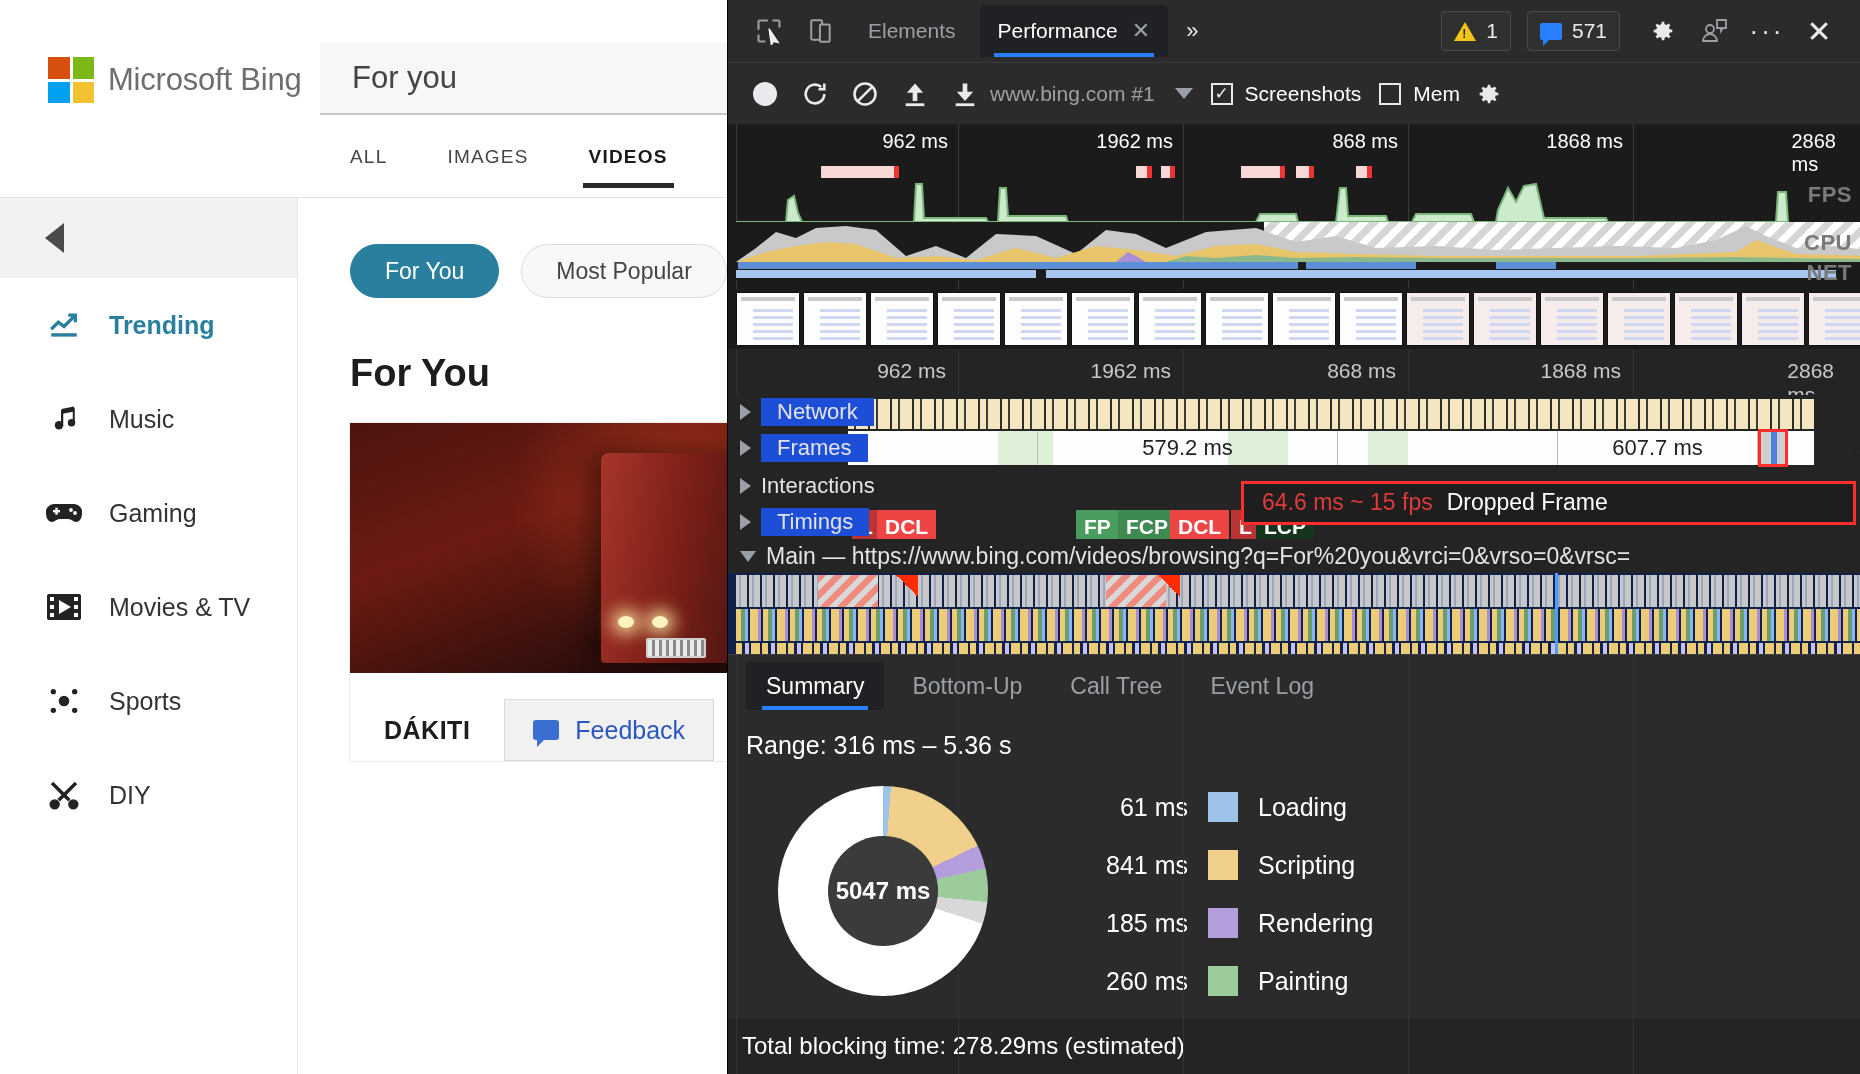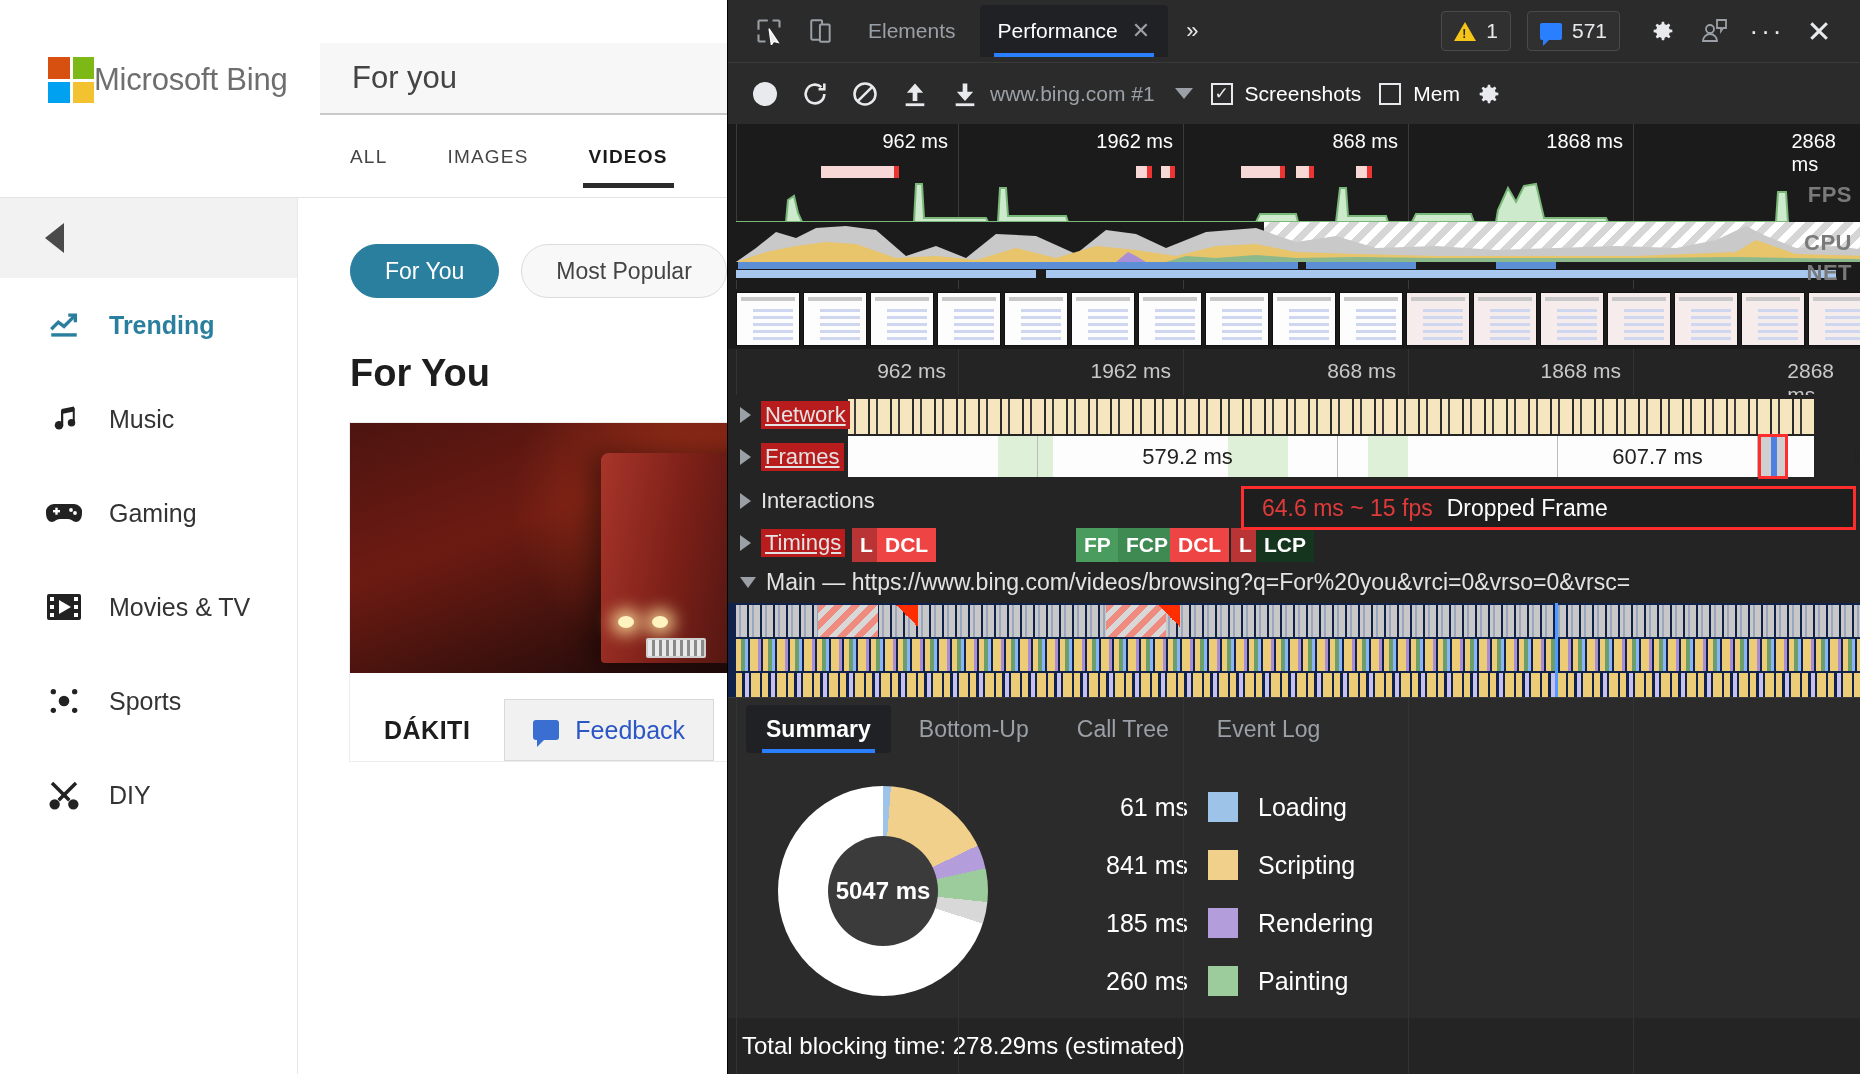--- a/index.html
+++ b/index.html
@@ -5,21 +5,21 @@
   * { box-sizing: border-box; margin:0; padding:0; }
   html,body { width:1860px; height:1074px; overflow:hidden;
     font-family:"Liberation Sans", sans-serif; background:#fff; }
 
   #root { position:relative; width:1860px; height:1074px; }
 
   
   #bing { position:absolute; inset:0; background:#fff; }
 
   .bing-header { height:160px; display:flex; align-items:flex-start; }
-  .bing-logo-wrap { width:330px; display:flex; align-items:center; gap:0;
+  .bing-logo-wrap { width:330px; display:flex; align-items:center; gap:14px;
      padding-left:48px; height:160px; }
   .ms-squares { width:46px; height:46px; display:grid;
      grid-template-columns:1fr 1fr; grid-template-rows:1fr 1fr; gap:3px; }
   .ms-squares i { display:block; }
   .msq1{background:#d8500f;} .msq2{background:#7cb816;}
   .msq3{background:#00a1f1;} .msq4{background:#f2c230;}
   .bing-wordmark { font-size:31px; color:#6e6e6e; letter-spacing:-0.2px; }
 
   .searchbar { position:absolute; left:320px; top:43px; right:0; height:72px;
      background:#f7f7f7; border-bottom:2px solid #c9c9c9; display:flex;
@@ -163,21 +163,21 @@
       transform:translateX(-100%); padding-right:12px; }
   .tl-div { position:absolute; top:0; bottom:-700px; width:1px; background:#333; }
 
   .track { position:relative; display:flex; align-items:center; }
   .track-head { position:absolute; left:12px; display:flex; align-items:center;
       gap:10px; z-index:5; font-size:22px; color:#e3e3e3; }
   .tri-r { width:0;height:0;border-top:8px solid transparent;
       border-bottom:8px solid transparent; border-left:11px solid #9aa0a6; }
   .tri-d { width:0;height:0;border-left:8px solid transparent;
       border-right:8px solid transparent; border-top:11px solid #9aa0a6; }
-  .track-name-bg { background:#b91c1c; padding:1px 4px;text-decoration:underline; }
+  .track-name-bg { background:#1d4ed8; padding:1px 16px; }
 
   .net-row { height:46px; background:#242424; position:relative; overflow:hidden;}
   .net-bars { position:absolute; left:120px; right:46px; top:4px; height:38px;
       background:repeating-linear-gradient(90deg,
         #f5e6c0 0 6px,#3b3b3b 6px 8px,#f5e6c0 8px 20px,#2b2b2b 20px 22px); }
 
   .frames-row { height:52px; position:relative; background:#242424;
       overflow:visible;}
   .frames-strip { position:absolute; left:120px; right:46px; top:2px; bottom:2px;
       background:#fdfdfd; display:flex; align-items:center; }
@@ -222,21 +222,21 @@
   .red-tri { position:absolute; top:2px; width:22px; height:22px;
       background:linear-gradient(225deg,#ff2d00 50%,transparent 50%); }
 
   
   .drawer { flex:1; background:#2b2b2b; display:flex; flex-direction:column;
       border-top:1px solid #3b3b3b; }
   .drawer-tabs { height:62px; display:flex; align-items:center; padding:0 18px;
       gap:8px; }
   .dtab { padding:0 20px; height:48px; display:flex; align-items:center;
       font-size:23px; color:#9aa0a6; position:relative; border-radius:4px;}
-  .dtab.active { color:#fff; background:#202124;font-weight:bold; }
+  .dtab.active { color:#fff; background:#202124; }
   .dtab.active:after { content:""; position:absolute; left:16px; right:16px;
       bottom:0; height:4px; background:#2a7fff; }
   .range-line { padding:14px 0 0 18px; font-size:25px; color:#fff; }
 
   .summary-body { flex:1; display:flex; align-items:flex-start; padding-top:26px;}
   .donut-wrap { width:310px; display:flex; justify-content:center;
       position:relative; }
   .donut { width:210px; height:210px; border-radius:50%; position:relative;}
   .donut-hole { position:absolute; left:50px; top:50px; width:110px; height:110px;
       border-radius:50%; background:#3b3b3b; display:flex; align-items:center;
@@ -641,20 +641,21 @@
       <i style="position:absolute;left:827px;top:0;bottom:0;width:3px;background:#4f9bff"></i>
     </div>
 
     <div class="drawer">
       <div class="drawer-tabs">
         <span class="dtab active">Summary</span>
         <span class="dtab">Bottom-Up</span>
         <span class="dtab">Call Tree</span>
         <span class="dtab">Event Log</span>
       </div>
+      <div class="range-line">Range: 316 ms – 5.36 s</div>
 
       <div class="summary-body">
         <div class="donut-wrap">
           <div class="donut" id="donut" style="background: conic-gradient(rgb(158, 195, 232) 0deg, rgb(158, 195, 232) 4.35deg, rgb(240, 208, 138) 4.35deg, rgb(240, 208, 138) 64.34deg, rgb(179, 157, 219) 64.34deg, rgb(179, 157, 219) 77.54deg, rgb(156, 203, 156) 77.54deg, rgb(156, 203, 156) 96.08deg, rgb(216, 216, 216) 96.08deg, rgb(216, 216, 216) 108.21deg, rgb(255, 255, 255) 108.21deg, rgb(255, 255, 255) 360deg);">
             <div class="donut-hole">5047 ms</div>
           </div>
         </div>
         <div class="legend">
           <div class="legend-row">
             <span class="lg-val">61 ms</span>

